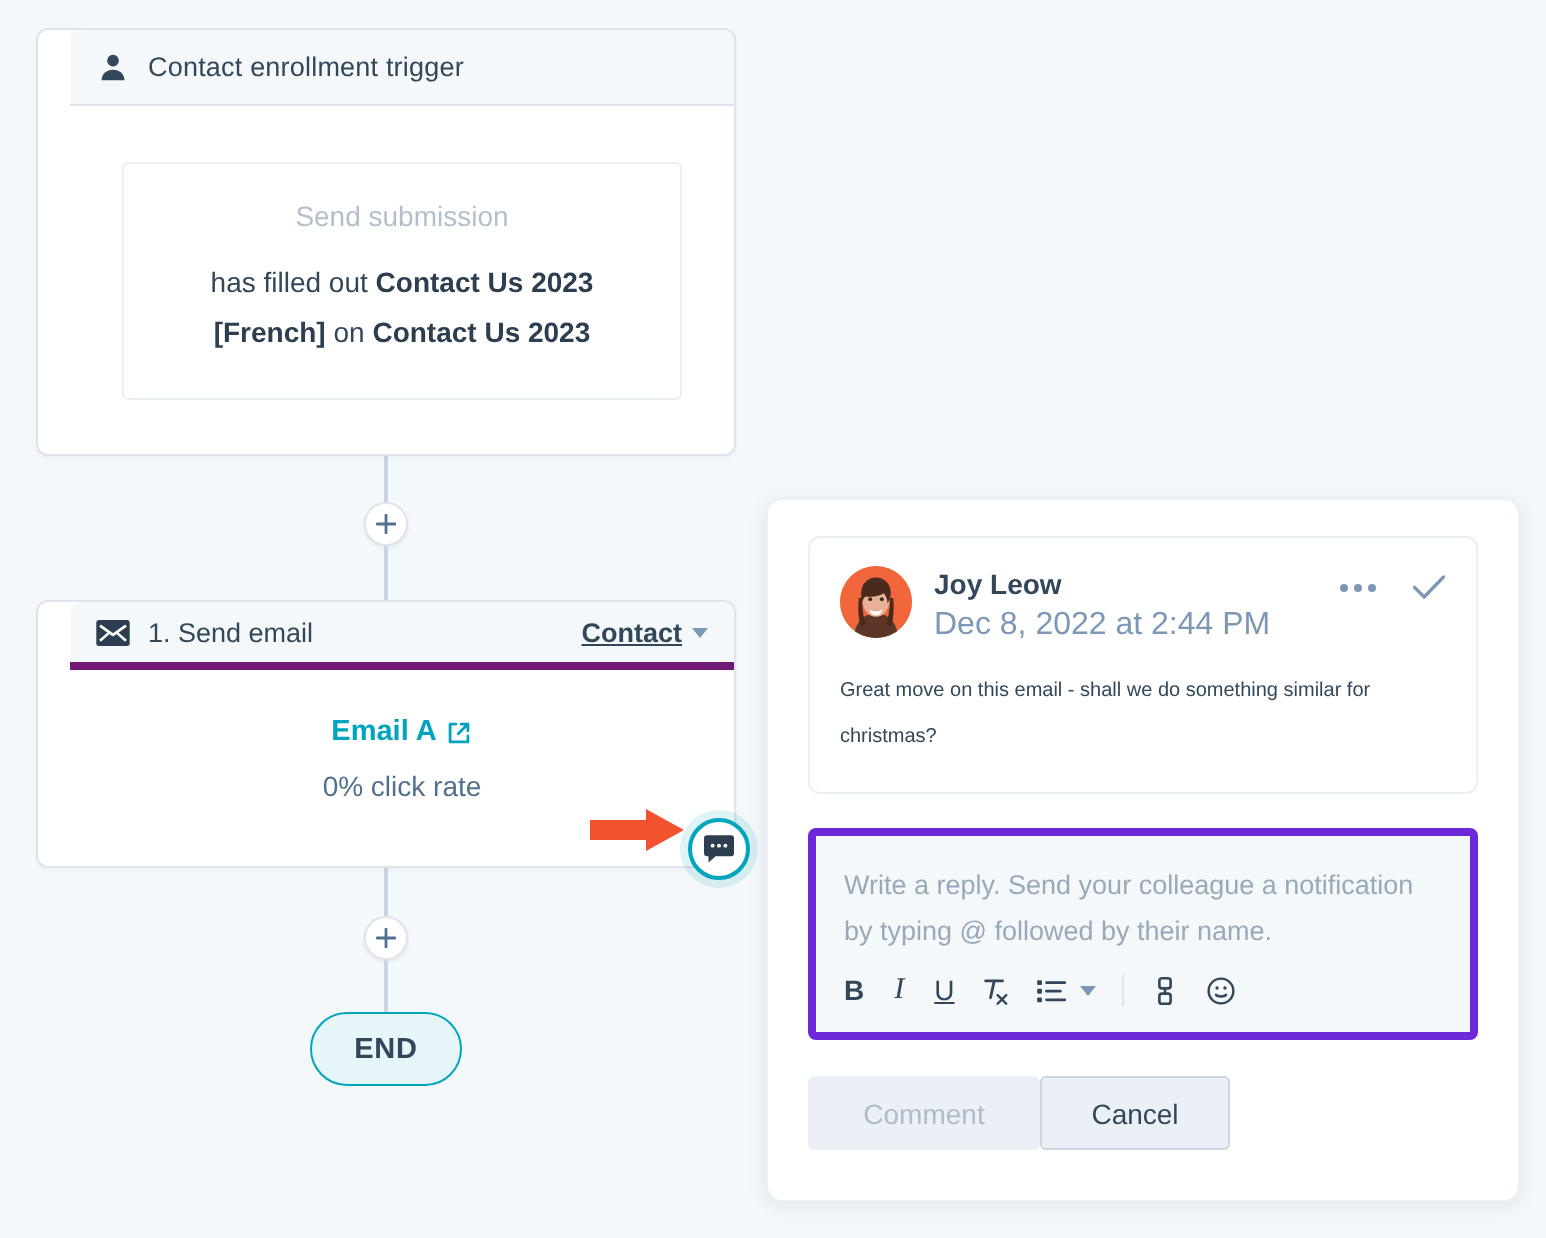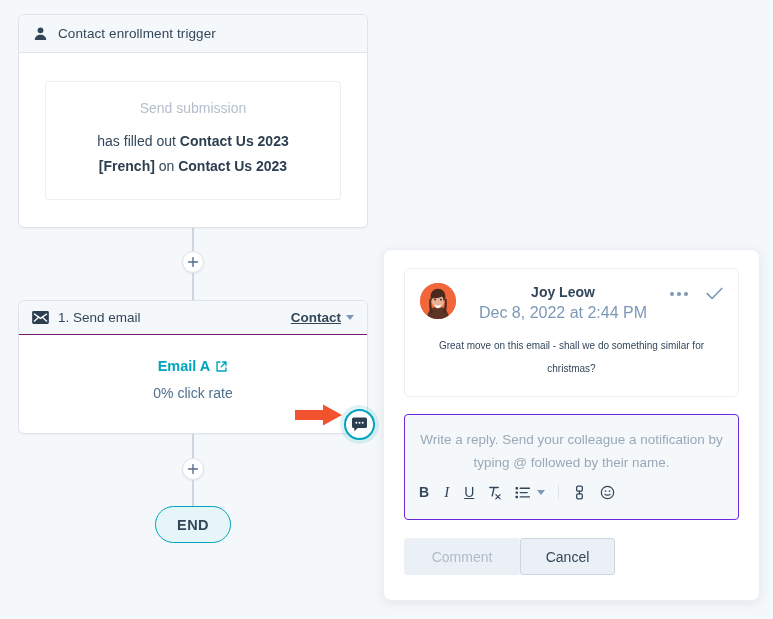--- a/index.html
+++ b/index.html
@@ -22,20 +22,21 @@
     color: #516f90; font-size: 15px; line-height: 1;
     box-shadow: 0 1px 2px rgba(0,0,0,.07);
     cursor: pointer;
   }
 
   
   .card {
     position: absolute; background: #ffffff;
     border: 1px solid #dfe3eb; border-radius: 6px;
     box-shadow: 0 1px 2px rgba(0,0,0,.04);
+    padding-left: 16px;
   }
   .card-head {
     background: #f5f8fa; border-bottom: 1px solid #dfe3eb;
     border-radius: 6px 6px 0 0;
     height: 38px; display: flex; align-items: center;
     padding: 0 14px; gap: 10px;
   }
   .card-head-title {
     font-size: 13.5px; color: #33475b; letter-spacing: .1px;
   }
@@ -53,21 +54,21 @@
     color: #b3bfcc; font-size: 14px; margin-bottom: 13px;
   }
   .form-line {
     color: #33475b; font-size: 14px; line-height: 25px;
   }
   .form-line b { font-weight: 700; color: #2d3e50; }
 
   
   #email-card { left: 18px; top: 300px; width: 350px; height: 134px; }
   .email-head {
-    background: #f5f8fa; border-bottom: 1px solid #701a75;
+    background: #f5f8fa; border-bottom: 4px solid #701a75;
     border-radius: 6px 6px 0 0;
     height: 34px; display: flex; align-items: center;
     padding: 0 13px; justify-content: space-between;
   }
   .email-head-left { display: flex; align-items: center; gap: 9px; }
   .mail-ico { width: 17px; height: 13px; display:block; }
   .email-head-title { font-size: 13.5px; color: #33475b; }
   .actions-wrap {
     display: flex; align-items: center; gap: 5px; cursor: pointer;
   }
@@ -111,21 +112,20 @@
   }
 
   
   #comment-panel {
     position: absolute; left: 383px; top: 249px;
     width: 377px; height: 352px;
     background: #ffffff; border-radius: 8px;
     border: 1px solid #eaf0f6;
     box-shadow: 0 2px 10px rgba(45,62,80,.10);
     padding: 18px 20px 20px 20px;
-    text-align: center;
   }
   .comment-card {
     border: 1px solid #eaeff4; border-radius: 6px;
     padding: 14px 15px 16px 15px;
   }
   .comment-top { display: flex; align-items: flex-start; gap: 11px; }
   .avatar {
     width: 36px; height: 36px; border-radius: 50%;
     flex: 0 0 36px; overflow: hidden; background: #f2663c; position: relative;
   }
@@ -136,21 +136,21 @@
   .comment-tools { display: flex; align-items: center; gap: 18px; padding-top: 4px; }
   .dots { display: flex; gap: 3px; cursor: pointer; }
   .dots span { width: 4px; height: 4px; border-radius: 50%; background: #7c98b6; display: block; }
   .check-ico { width: 17px; height: 13px; display: block; cursor: pointer; }
   .comment-text {
     margin-top: 12px; font-size: 10px; line-height: 23px; color: #33475b;
   }
 
   .reply-box {
     margin-top: 17px; background: #f5f8fa;
-    border: 1px solid #6d28d9; border-radius: 4px;
+    border: 4px solid #6d28d9; border-radius: 4px;
     padding: 13px 14px 10px 14px; min-height: 106px;
   }
   .reply-placeholder {
     font-size: 13.5px; line-height: 23px; color: #99a9b9; cursor: text;
   }
   .reply-toolbar {
     margin-top: 10px; display: flex; align-items: center; gap: 13px;
     color: #33475b;
   }
   .tb-btn {

